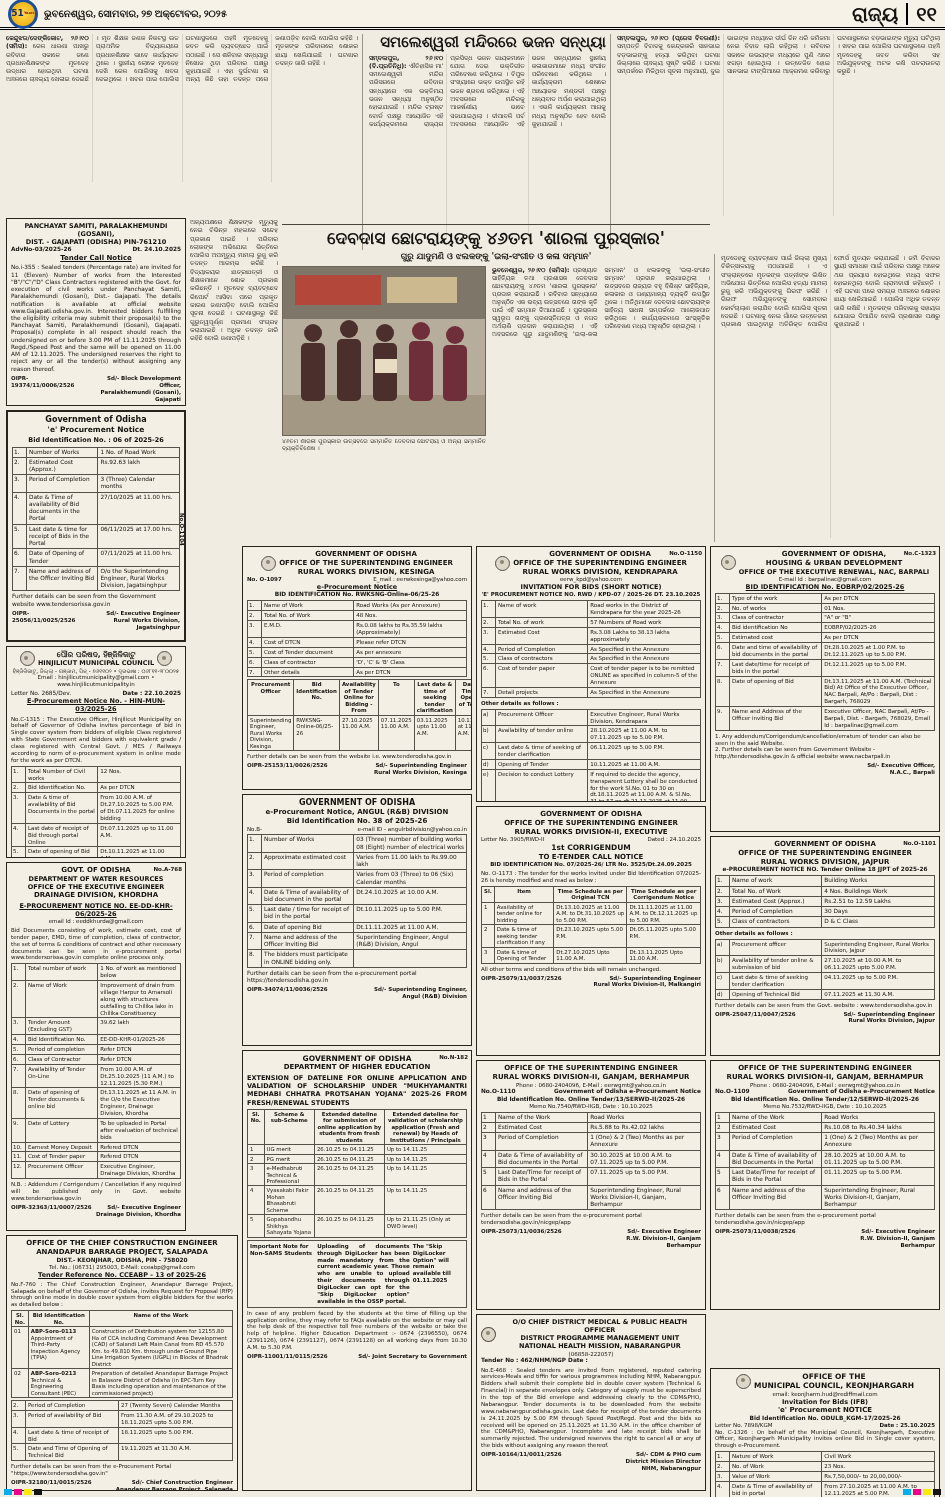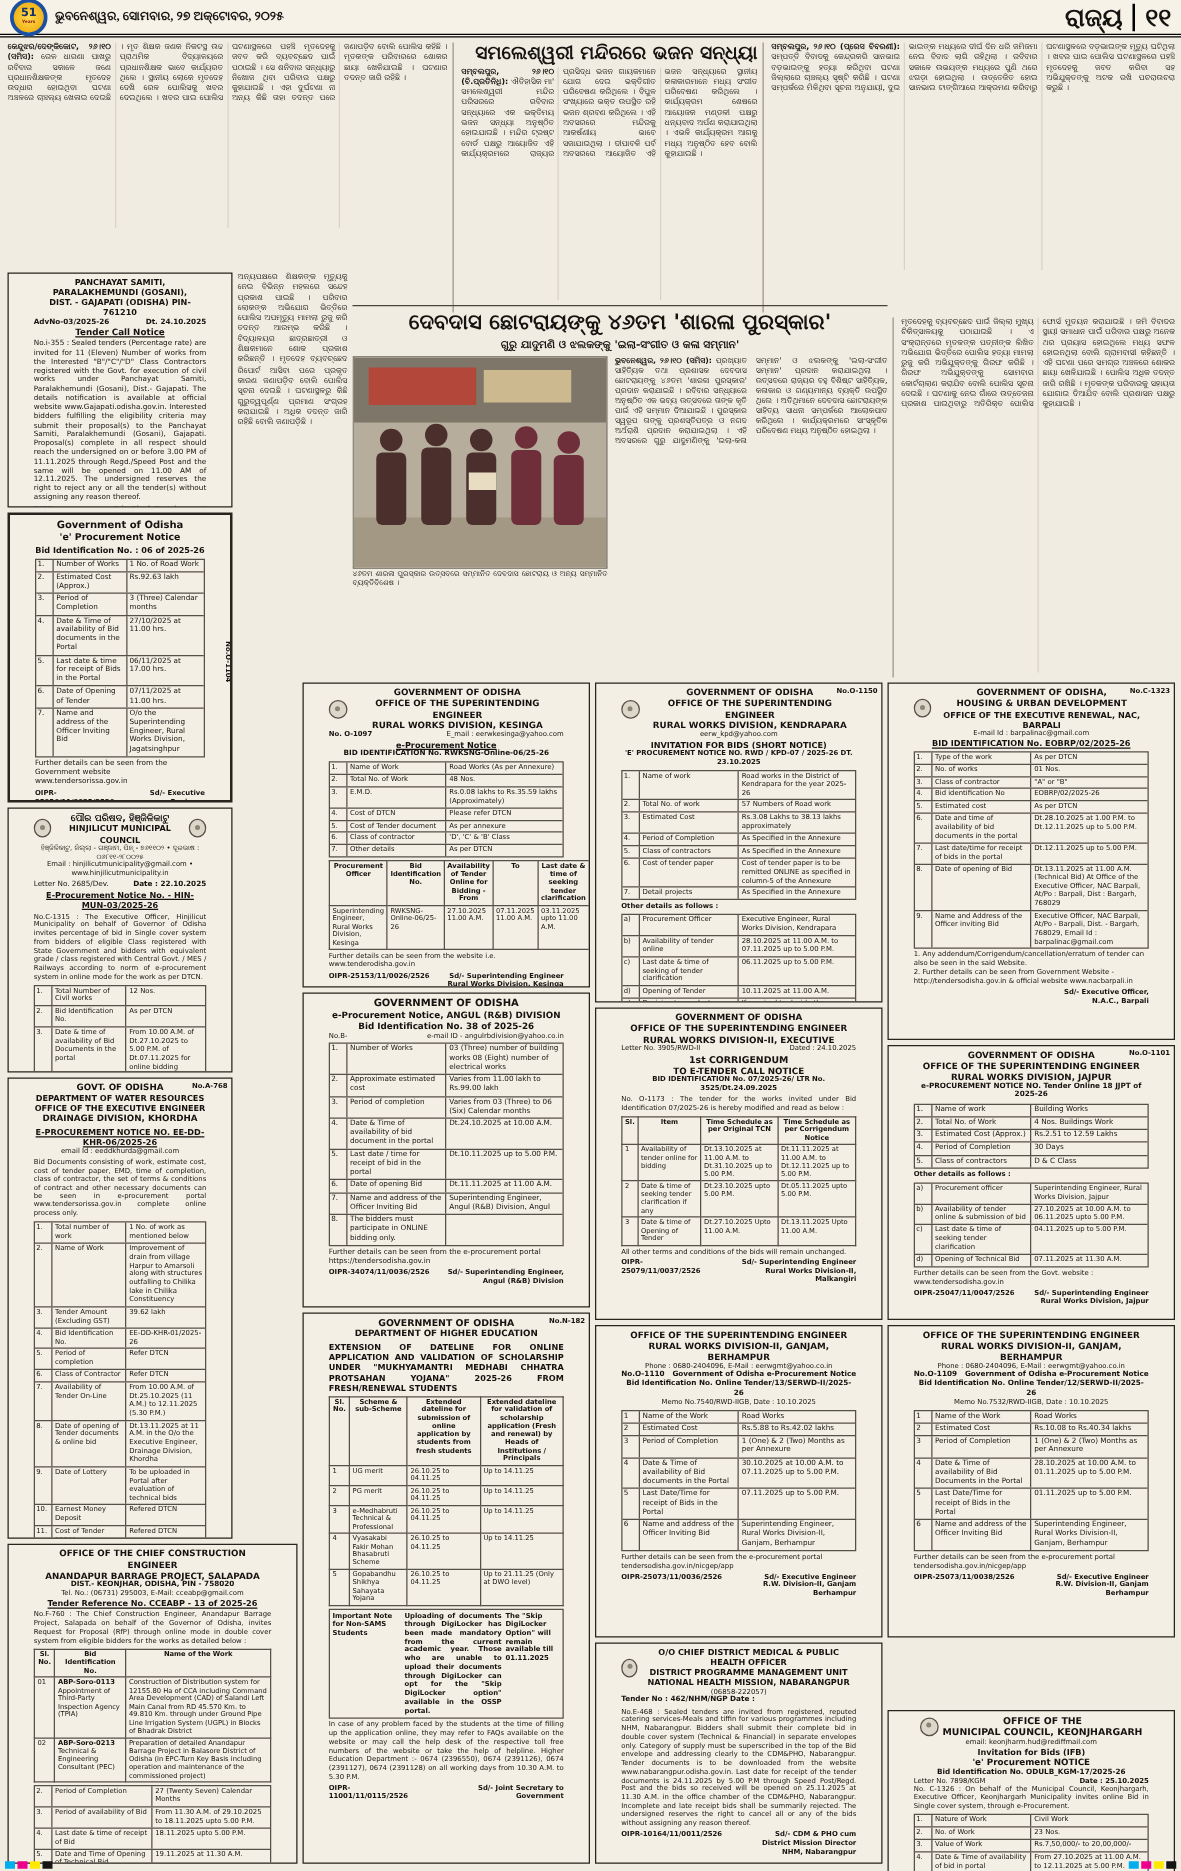--- a/index.html
+++ b/index.html
@@ -1,21 +1,21 @@
 <!DOCTYPE html>
 <html><head>
 <meta charset="utf-8">
 <style>
   html,body{margin:0;padding:0;}
   body{font-family:"DejaVu Sans","Liberation Sans",sans-serif;background:#c8c4bb;}
   #page{position:relative;width:945px;height:1497px;background:#f1ece1;color:#151310;overflow:hidden;margin:0 auto;}
   
   #masthead{position:absolute;left:0;top:0;width:945px;height:30px;border-bottom:3px double #000;display:flex;align-items:center;justify-content:space-between;padding:0 8px;box-sizing:border-box;background:#f6f2e8;}
   .mh-left{display:flex;align-items:center;gap:6px;}
-  .logo{width:24px;height:24px;border-radius:50%;border:3px solid #1b4fa0;background:radial-gradient(circle,#ffd94d 0%,#f3b418 70%);display:flex;flex-direction:column;align-items:center;justify-content:center;font-weight:bold;}
+  .logo{width:24px;height:24px;border-radius:50%;border:3px solid #1b4fa0;background:radial-gradient(circle,#ffd94d 0%,#f3b418 70%);display:flex;align-items:center;justify-content:center;font-weight:bold;}
   .logo .yr{font-size:9px;line-height:1;color:#15306b;}
   .logo .yrs{font-size:3.5px;line-height:1;color:#8a1b1b;}
   .mh-date{font-weight:bold;font-size:10px;font-family:Liberation Serif, serif;}
   .mh-right{display:flex;align-items:center;gap:8px;}
   .mh-section{font-size:20px;font-weight:bold;}
   .mh-bar{width:2px;height:22px;background:#000;}
   .mh-page{font-size:20px;font-weight:bold;}
   
   .article{position:absolute;overflow:hidden;box-sizing:border-box;}
   .hl{font-weight:bold;line-height:1.1;margin:0 0 3px 0;}
@@ -26,21 +26,21 @@
   .dl{font-weight:bold;}
   .vrule-l{border-left:1px solid #9a9488;padding-left:6px;}
   .sar-top{border-top:1.5px solid #4a453c;padding-top:4px;}
   .subhead{text-align:center;font-weight:bold;font-size:8.5px;margin:2px 0 4px 0;}
   .sar-flex{display:flex;gap:6px;}
   .photo-wrap{flex:0 0 202px;}
   .photo{width:202px;height:168px;border:1px solid #6b655a;display:block;}
   .caption{font-size:5.9px;line-height:1.25;text-align:justify;margin-top:2px;}
   .sar-text{flex:1;column-count:2;column-gap:7px;font-size:6.2px;line-height:1.3;text-align:justify;}
   
-  .box{position:absolute;border:1px solid #27231d;padding:3px 20px;box-sizing:border-box;overflow:hidden;font-size:6px;line-height:1.25;background:#f4efe4;}
+  .box{position:absolute;border:1px solid #27231d;padding:3px 4px;box-sizing:border-box;overflow:hidden;font-size:6px;line-height:1.25;background:#f4efe4;}
   .tc{text-align:center;} .b{font-weight:bold;} .u{text-decoration:underline;}
   .h8{font-size:8px;} .h75{font-size:7.5px;} .h7{font-size:7px;} .h65{font-size:6.5px;} .t55{font-size:5.5px;} .t58{font-size:5.8px;}
   .just{text-align:justify;}
   .flexsb{display:flex;justify-content:space-between;align-items:flex-start;}
   .mt2{margin-top:2px;}
   
   .rows{border:1px solid #55504a;margin:2px 0;}
   .r{display:flex;border-bottom:1px solid #55504a;}
   .r:last-child{border-bottom:none;}
   .c1{flex:0 0 11px;border-right:1px solid #55504a;padding:1px 1px;}
@@ -103,21 +103,21 @@
   </div>
 
   <div class="article vrule-l" style="left:714px;top:254px;width:226px;height:288px;">
     <div class="abody" style="column-count:2;height:284px;">ମୃତଦେହକୁ ବ୍ୟବଚ୍ଛେଦ ପାଇଁ ଜିଲ୍ଲା ମୁଖ୍ୟ ଚିକିତ୍ସାଳୟକୁ ପଠାଯାଇଛି । ଏ ସଂକ୍ରାନ୍ତରେ ମୃତକଙ୍କ ପତ୍ନୀଙ୍କ ଲିଖିତ ଅଭିଯୋଗ ଭିତ୍ତିରେ ପୋଲିସ ହତ୍ୟା ମାମଲା ରୁଜୁ କରି ଅଭିଯୁକ୍ତଙ୍କୁ ଗିରଫ କରିଛି । ଗିରଫ ଅଭିଯୁକ୍ତଙ୍କୁ ସୋମବାର କୋର୍ଟଚାଲାଣ କରାଯିବ ବୋଲି ପୋଲିସ ସୂଚନା ଦେଇଛି । ଘଟଣାକୁ ନେଇ ଗାଁରେ ଉତ୍ତେଜନା ପ୍ରକାଶ ପାଇଥିବାରୁ ଅତିରିକ୍ତ ପୋଲିସ ଫୋର୍ସ ମୁତୟନ କରାଯାଇଛି । ଜମି ବିବାଦର ସ୍ଥାୟୀ ସମାଧାନ ପାଇଁ ପରିବାର ପକ୍ଷରୁ ଅନେକ ଥର ପ୍ରୟାସ ହୋଇଥିଲେ ମଧ୍ୟ ସଫଳ ହୋଇନଥିଲା ବୋଲି ଗ୍ରାମବାସୀ କହିଛନ୍ତି । ଏହି ଘଟଣା ପରେ ସମଗ୍ର ଅଞ୍ଚଳରେ ଶୋକର ଛାୟା ଖେଳିଯାଇଛି । ପୋଲିସ ଅଧିକ ତଦନ୍ତ ଜାରି ରଖିଛି । ମୃତକଙ୍କ ପରିବାରକୁ ସହାୟତା ଯୋଗାଇ ଦିଆଯିବ ବୋଲି ପ୍ରଶାସନ ପକ୍ଷରୁ କୁହାଯାଇଛି ।</div>
   </div>
 
   <div class="article" style="left:190px;top:218px;width:88px;height:322px;">
     <div class="abody" style="column-count:1;height:320px;">ଅନ୍ୟପକ୍ଷରେ ଶିକ୍ଷକଙ୍କ ମୃତ୍ୟୁକୁ ନେଇ ବିଭିନ୍ନ ମହଲରେ ସନ୍ଦେହ ପ୍ରକାଶ ପାଇଛି । ପରିବାର ଲୋକଙ୍କ ଅଭିଯୋଗ ଭିତ୍ତିରେ ପୋଲିସ ଅପମୃତ୍ୟୁ ମାମଲା ରୁଜୁ କରି ତଦନ୍ତ ଆରମ୍ଭ କରିଛି । ବିଦ୍ୟାଳୟର ଛାତ୍ରଛାତ୍ରୀ ଓ ଶିକ୍ଷକମାନେ ଶୋକ ପ୍ରକାଶ କରିଛନ୍ତି । ମୃତଦେହ ବ୍ୟବଚ୍ଛେଦ ରିପୋର୍ଟ ଆସିବା ପରେ ପ୍ରକୃତ କାରଣ ଜଣାପଡ଼ିବ ବୋଲି ପୋଲିସ ସୂଚନା ଦେଇଛି । ଘଟଣାସ୍ଥଳରୁ କିଛି ଗୁରୁତ୍ୱପୂର୍ଣ୍ଣ ପ୍ରମାଣ ସଂଗ୍ରହ କରାଯାଇଛି । ଅଧିକ ତଦନ୍ତ ଜାରି ରହିଛି ବୋଲି ଜଣାପଡ଼ିଛି ।</div>
   </div>
 
-  <div class="article sar-top" style="left:282px;top:244px;width:428px;height:304px;">
+  <div class="article sar-top" style="left:282px;top:224px;width:428px;height:304px;">
     <div class="hl hl-lg tc">ଦେବଦାସ ଛୋଟରାୟଙ୍କୁ ୪୬ତମ 'ଶାରଳା ପୁରସ୍କାର'</div>
     <div class="subhead">ଗୁରୁ ଯାଦୁମଣି ଓ ଝଲକଙ୍କୁ 'ଇଲା-ସଂଗୀତ ଓ କଳା ସମ୍ମାନ'</div>
     <div class="sar-flex">
       <div class="photo-wrap">
         <svg class="photo" viewBox="0 0 202 168" xmlns="http://www.w3.org/2000/svg">
           <rect width="202" height="168" fill="#b7ad9d"></rect>
           <rect width="202" height="52" fill="#7e7668"></rect>
           <rect x="12" y="8" width="86" height="30" fill="#b3473a"></rect>
           <rect x="104" y="10" width="70" height="26" fill="#cdb98f"></rect>
           <rect y="128" width="202" height="40" fill="#a29884"></rect>

